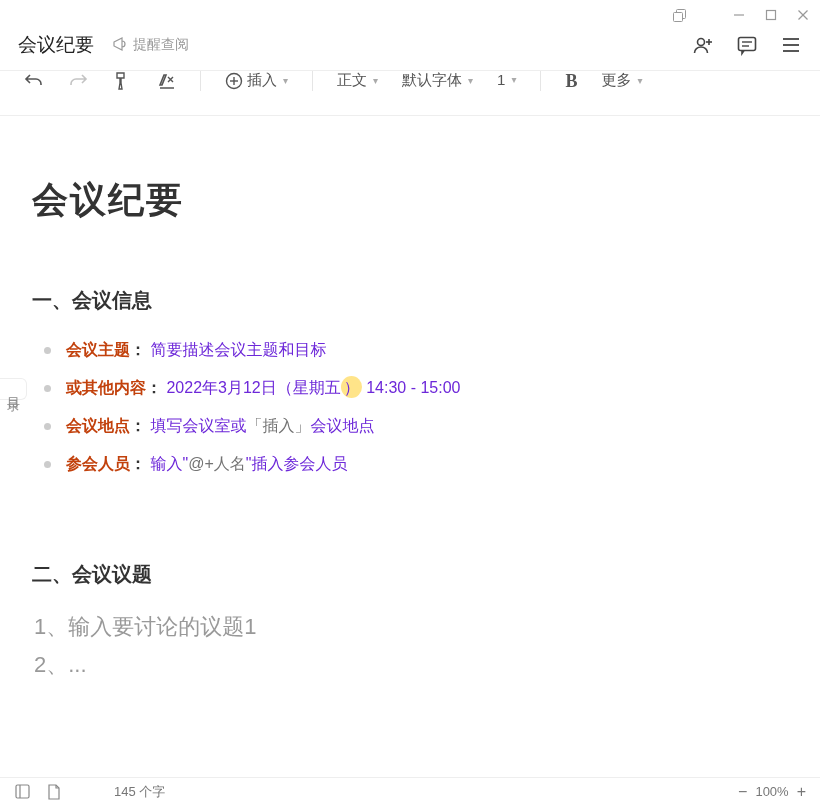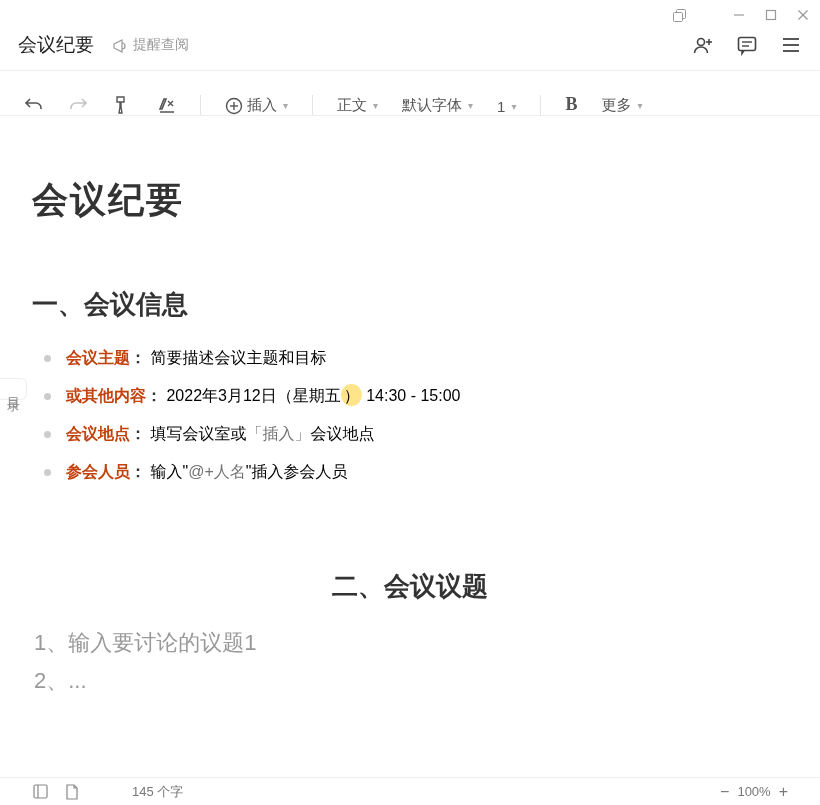--- a/index.html
+++ b/index.html
@@ -28,37 +28,37 @@
       align-items: center;
       padding: 6px 18px 12px;
       gap: 18px;
     }
     .doc-tab {
       font-size: 19px;
       color: #222;
     }
     .remind {
       display: flex;
-      align-items: flex-end;
+      align-items: flex-start;
       gap: 5px;
       color: #999;
       font-size: 14px;
       cursor: pointer;
     }
     .header-right {
       margin-left: auto;
       display: flex;
       gap: 22px;
       align-items: center;
       color: #555;
     }
     .header-right .h-icon { width: 22px; height: 22px; cursor: pointer; display:flex;align-items:center;justify-content:center;}
     .toolbar {
       display: flex;
-      align-items: flex-end;
+      align-items: flex-start;
       height: 46px;
       border-top: 1px solid #eee;
       border-bottom: 1px solid #eee;
       padding: 0 24px;
       gap: 24px;
       color: #555;
     }
     .toolbar .tool-btn {
       display: flex;
       align-items: center;
@@ -94,27 +94,26 @@
     .doc {
       padding: 40px 32px 20px 32px;
     }
     .doc-title {
       font-size: 36px;
       font-weight: 700;
       margin-bottom: 62px;
       letter-spacing: 2px;
     }
     .sec-heading {
-      font-size: 26px;
+      font-size: 20px;
       font-weight: 700;
       margin-bottom: 24px;
     }
     .sec-heading.h2 {
       margin-top: 85px;
-      text-align: center;
     }
     .bullet-list {
       list-style: none;
       padding-left: 12px;
     }
     .bullet-list li {
       position: relative;
       padding-left: 22px;
       margin-bottom: 14px;
       font-size: 16px;
@@ -125,21 +124,21 @@
       position: absolute;
       left: 0;
       top: 9px;
       width: 7px;
       height: 7px;
       border-radius: 50%;
       background: #ccc;
     }
     .label { font-weight: 700; color: #c2410c; }
     .colon { font-weight: 700; }
-    .ph { color: #000000; }
+    .ph { color: #6d28d9; }
     .link-style { color: #737373; }
     .highlight {
       background: #ffe489;
       border-radius: 50%;
       padding: 3px 2px 2px 3px;
     }
     .topics {
       color: #999;
       font-size: 22px;
       padding-left: 2px;
@@ -148,21 +147,21 @@
     .statusbar {
       position: absolute;
       bottom: 0;
       left: 0;
       right: 0;
       height: 28px;
       border-top: 1px solid #eee;
       background: #fff;
       display: flex;
       align-items: center;
-      padding: 0 32px;
+      padding: 0 14px;
       color: #777;
       font-size: 13px;
       gap: 16px;
     }
     .statusbar .sb-icon { width:16px;height:16px;cursor:pointer;display:flex;align-items:center;justify-content:center;}
     .statusbar .spacer { flex: 1; }
     .zoom-ctrl { display:flex; align-items:center; gap: 8px;}
   </style>
 </head>
 <body>

